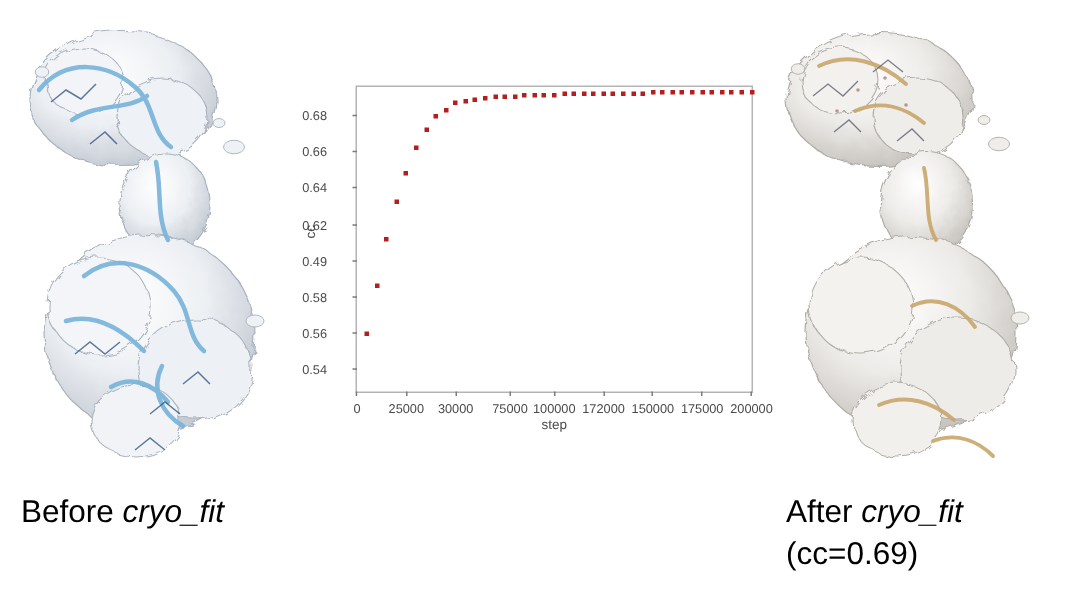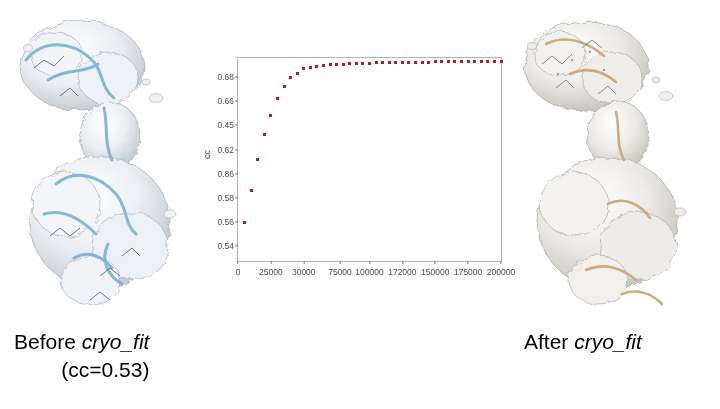--- a/index.html
+++ b/index.html
@@ -77,21 +77,21 @@
     background: #b41e1e;
     margin-left: -1.5px;
     margin-top: -1.5px;
   }
 
   
   .ytick {
     position: absolute;
     right: 100%;
     transform: translateY(-50%);
-    padding-right: 4px;
+    padding-right: 20px;
     font-size: 8.5px;
     color: #4a4a4a;
     white-space: nowrap;
   }
   .ytick::after {
     content: "";
     position: absolute;
     right: 0; top: 50%;
     width: 3px; height: 1px;
     background: #7a7a7a;
@@ -240,35 +240,36 @@
         <div class="pt" style="left: 230.125px; top: 3.87821px; background: rgb(180, 30, 30);"></div>
         <div class="pt" style="left: 236.7px; top: 3.75701px; background: rgb(180, 30, 30);"></div>
         <div class="pt" style="left: 243.275px; top: 3.75701px; background: rgb(180, 30, 30);"></div>
         <div class="pt" style="left: 249.85px; top: 3.75701px; background: rgb(180, 30, 30);"></div>
         <div class="pt" style="left: 256.425px; top: 3.63582px; background: rgb(180, 30, 30);"></div>
         <div class="pt" style="left: 263px; top: 3.63582px; background: rgb(180, 30, 30);"></div>
       </div>
   <div class="ytick" style="top: 188.457px;">0.54</div>
       <div class="ytick" style="top: 164.218px;">0.56</div>
       <div class="ytick" style="top: 139.979px;">0.58</div>
-      <div class="ytick" style="top: 115.74px;">0.86</div>
+      <div class="ytick" style="top: 115.74px;">0.49</div>
       <div class="ytick" style="top: 91.5015px;">0.62</div>
-      <div class="ytick" style="top: 67.2627px;">0.45</div>
+      <div class="ytick" style="top: 67.2627px;">0.64</div>
       <div class="ytick" style="top: 43.0239px; text-align: center;">0.66</div>
       <div class="ytick" style="top: 18.7851px;">0.68</div>
       <div class="xtick" style="left: 0px;">0</div>
       <div class="xtick" style="left: 32.875px;">25000</div>
       <div class="xtick" style="left: 65.75px;">30000</div>
       <div class="xtick" style="left: 102px;">75000</div>
       <div class="xtick" style="left: 131.5px;">100000</div>
       <div class="xtick" style="left: 164.375px;">172000</div>
       <div class="xtick" style="left: 197.25px;">150000</div>
       <div class="xtick" style="left: 230.125px;">175000</div>
       <div class="xtick" style="left: 263px;">200000</div>
     </div>
+  <div id="xlabel">step</div>
   <div id="ylabel">cc</div>
 </div>
 
 <div class="struct-panel" id="struct-after">
   <svg viewBox="0 0 200 310" xmlns="http://www.w3.org/2000/svg">
     <defs>
       <radialGradient id="blobAfter" cx="40%" cy="32%" r="68%">
         <stop offset="0%" stop-color="#ffffff"></stop>
         <stop offset="55%" stop-color="#edebe8"></stop>
         <stop offset="100%" stop-color="#c9c6c1"></stop>
@@ -321,18 +322,18 @@
       <circle cx="60" cy="52" r="1.2"></circle>
         <circle cx="78" cy="44" r="1.2"></circle>
       <circle cx="92" cy="62" r="1.2"></circle>
         <circle cx="46" cy="66" r="1.2"></circle>
     </g>
   </svg>
 </div>
 
 <div class="caption" id="caption-before">
   <span>Before </span><span class="ital">cryo_fit</span>
-  <span class="caption-line2">(cc=0.53)</span>
 </div>
 
 <div class="caption" id="caption-after">
   <span>After </span><span class="ital">cryo_fit</span>
+  <span class="caption-line2">(cc=0.69)</span>
 </div>
 
 </body></html>

